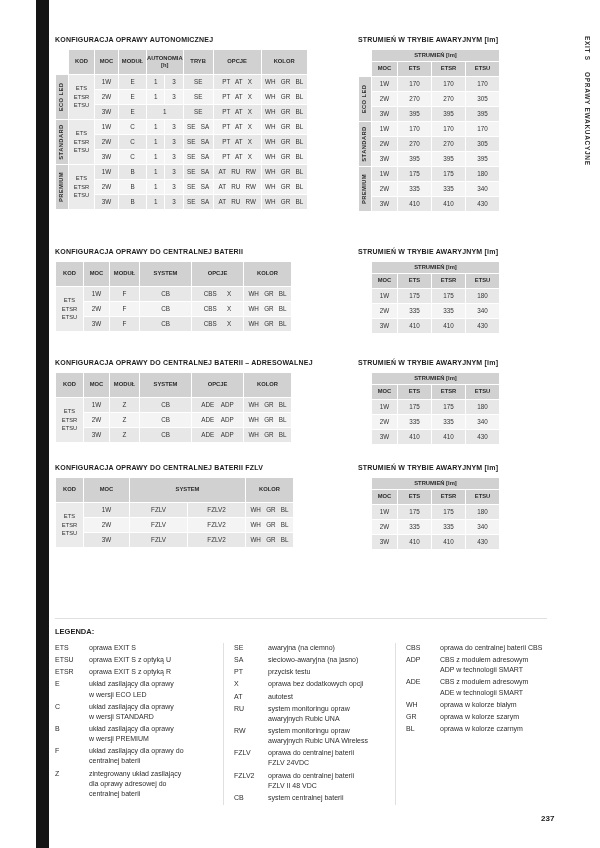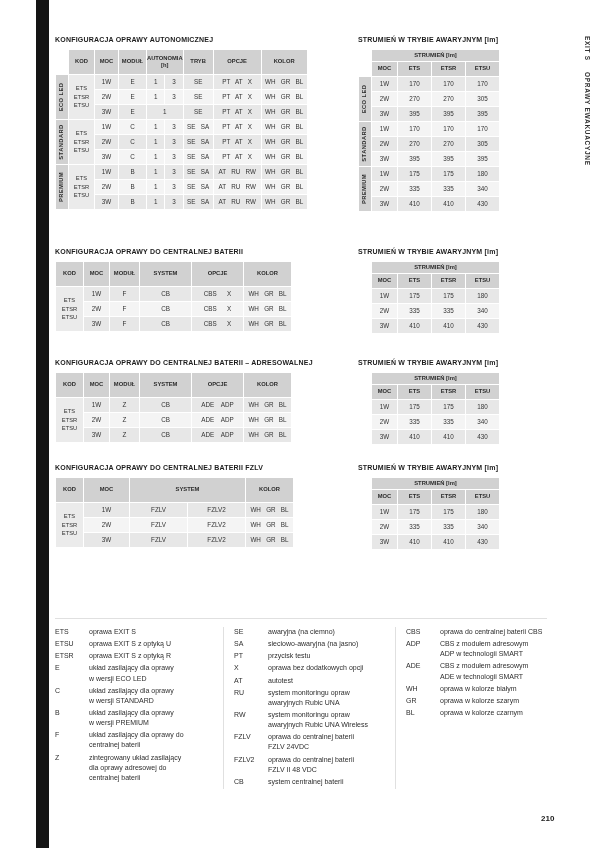--- a/index.html
+++ b/index.html
@@ -570,20 +570,21 @@
               <td><span class="ct">410</span></td>
               <td><span class="ct">410</span></td>
               <td><span class="ct">430</span></td>
             </tr>
           </tbody>
         </table>
       </div>
   </section>
 
   <section class="legend">
+    <h2 class="lhead">LEGENDA:</h2>
     <div class="lcols">
       <div class="lcol c1">
           <div class="lentry">
             <span class="term">ETS</span>
             <span class="def">oprawa EXIT S</span>
           </div>
           <div class="lentry">
             <span class="term">ETSU</span>
             <span class="def">oprawa EXIT S z optyką U</span>
           </div>
@@ -688,15 +689,15 @@
             <span class="def">oprawa w kolorze szarym</span>
           </div>
           <div class="lentry">
             <span class="term">BL</span>
             <span class="def">oprawa w kolorze czarnym</span>
           </div>
         </div>
     </div>
   </section>
 
-  <div class="page-num">210</div>
+  <div class="page-num">237</div>
 
 </div>
 
 </body></html>

